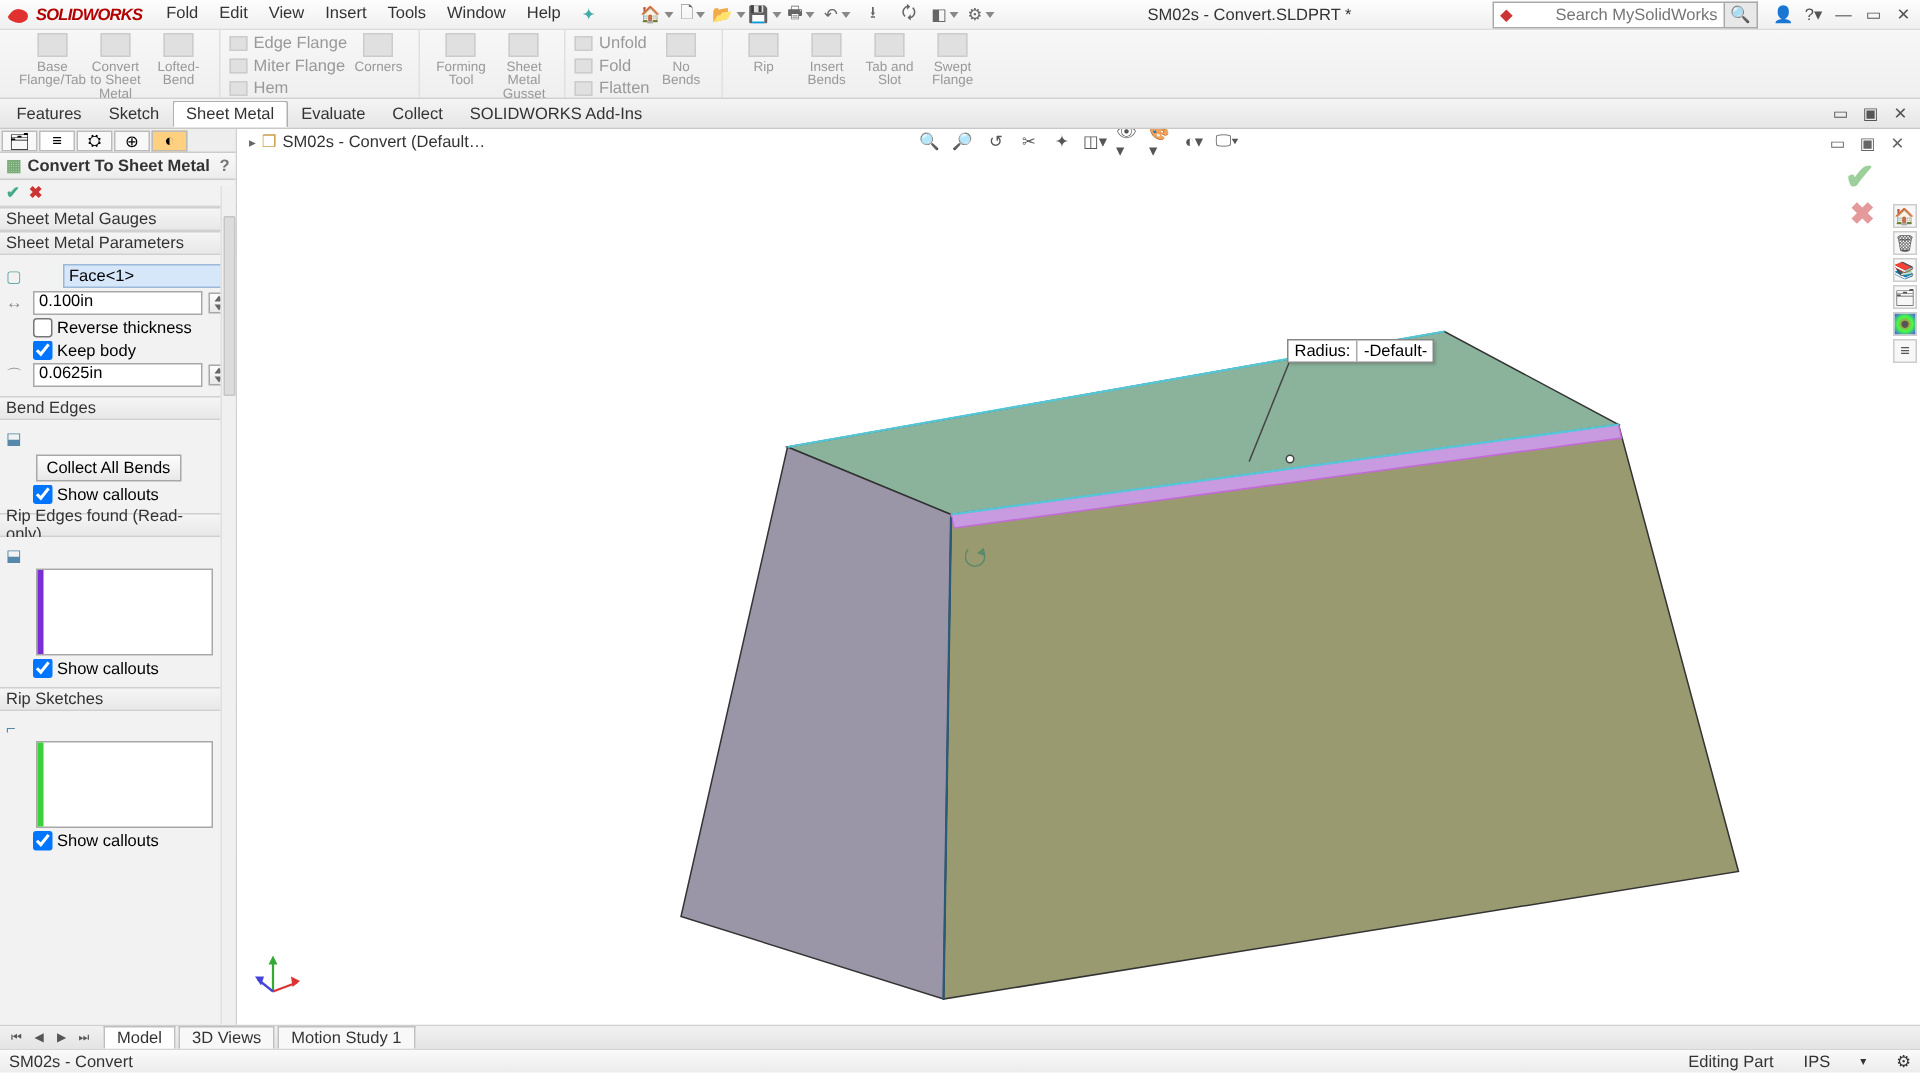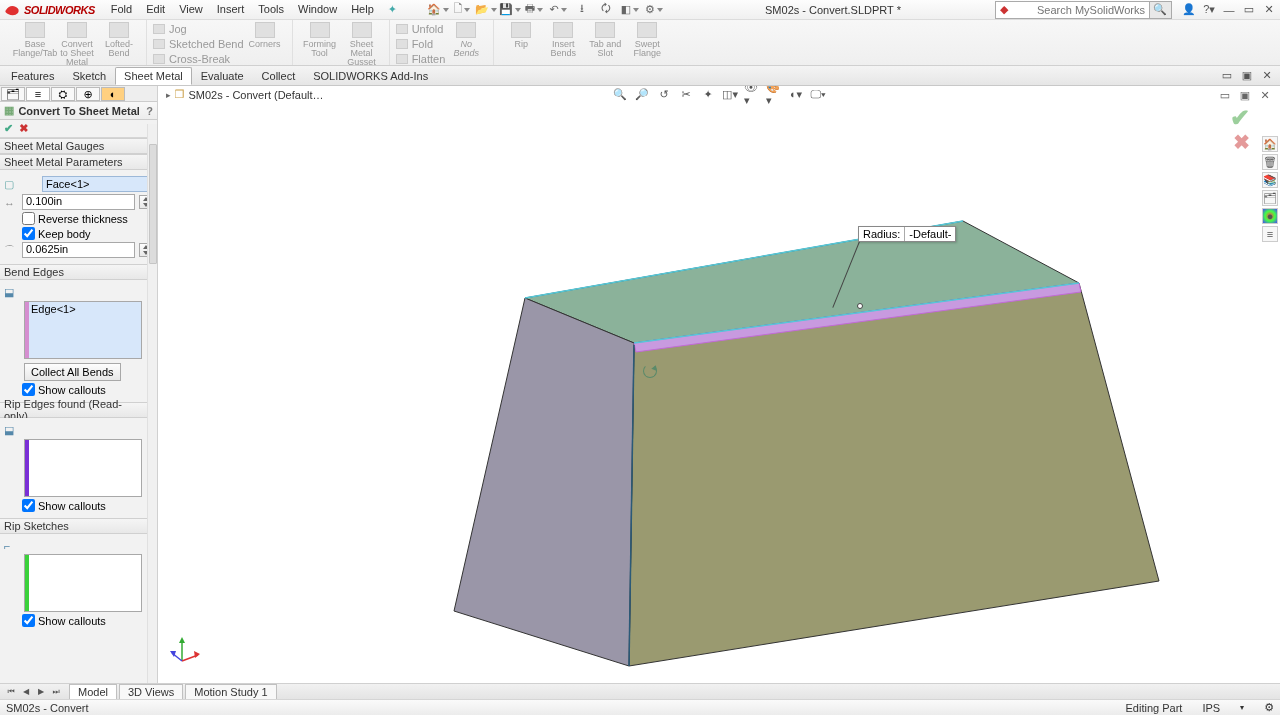--- a/index.html
+++ b/index.html
@@ -166,29 +166,29 @@
       </div>
     <div class="rib-big">
         <div class="shape"></div>
         <span style="white-space:pre-line;font-size:9px;">Lofted-Bend</span>
       </div>
   </div>
   <div class="rib-grp">
     <div class="rib-col">
       <div class="rib-sm">
           <span class="sh"></span>
-          <span>Jog</span>
-        </div>
-      <div class="rib-sm">
-          <span class="sh"></span>
-          <span>Sketched Bend</span>
-        </div>
-      <div class="rib-sm">
-          <span class="sh"></span>
-          <span>Cross-Break</span>
+          <span>Edge Flange</span>
+        </div>
+      <div class="rib-sm">
+          <span class="sh"></span>
+          <span>Miter Flange</span>
+        </div>
+      <div class="rib-sm">
+          <span class="sh"></span>
+          <span>Hem</span>
         </div>
     </div>
     <div class="rib-big">
         <div class="shape"></div>
         <span style="font-size:9px;">Corners</span>
       </div>
   </div>
   <div class="rib-grp">
     <div class="rib-big">
         <div class="shape"></div>
@@ -212,21 +212,21 @@
           <span class="sh"></span>
           <span>Fold</span>
         </div>
       <div class="rib-sm">
           <span class="sh"></span>
           <span>Flatten</span>
         </div>
     </div>
     <div class="rib-big">
         <div class="shape"></div>
-        <span style="white-space:pre-line;font-size:9px;font-style:italic;">No
+        <span style="white-space:pre-line;font-size:9px;">No
 Bends</span>
       </div>
   </div>
   <div class="rib-grp" style="border-right:0;">
     <div class="rib-big">
         <div class="shape"></div>
         <span style="font-size:9px;">Rip</span>
       </div>
     <div class="rib-big">
         <div class="shape"></div>
@@ -325,24 +325,20 @@
     </div>
 
     <div class="sect-h">
         <span>Bend Edges</span>
         <span class="chev">⌃</span>
       </div>
     <div class="sect-body">
       <div class="row">
           <span style="width:14px;color:#58a;">⬓</span>
         </div>
-      <div class="listbox" style="background:#d7e7fa;">
-        <div class="stripe" style="background:#d58ed0;"></div>
-        <span class="lbl">Edge&lt;1&gt;</span>
-      </div>
       <div class="row" style="margin-left:20px;margin-top:4px;">
           <span class="btn">Collect All Bends</span>
         </div>
       <div class="row" style="padding-left:18px;">
           <label>
             <input type="checkbox" checked="" style="">
             <span>Show callouts</span>
           </label>
         </div>
     </div>

